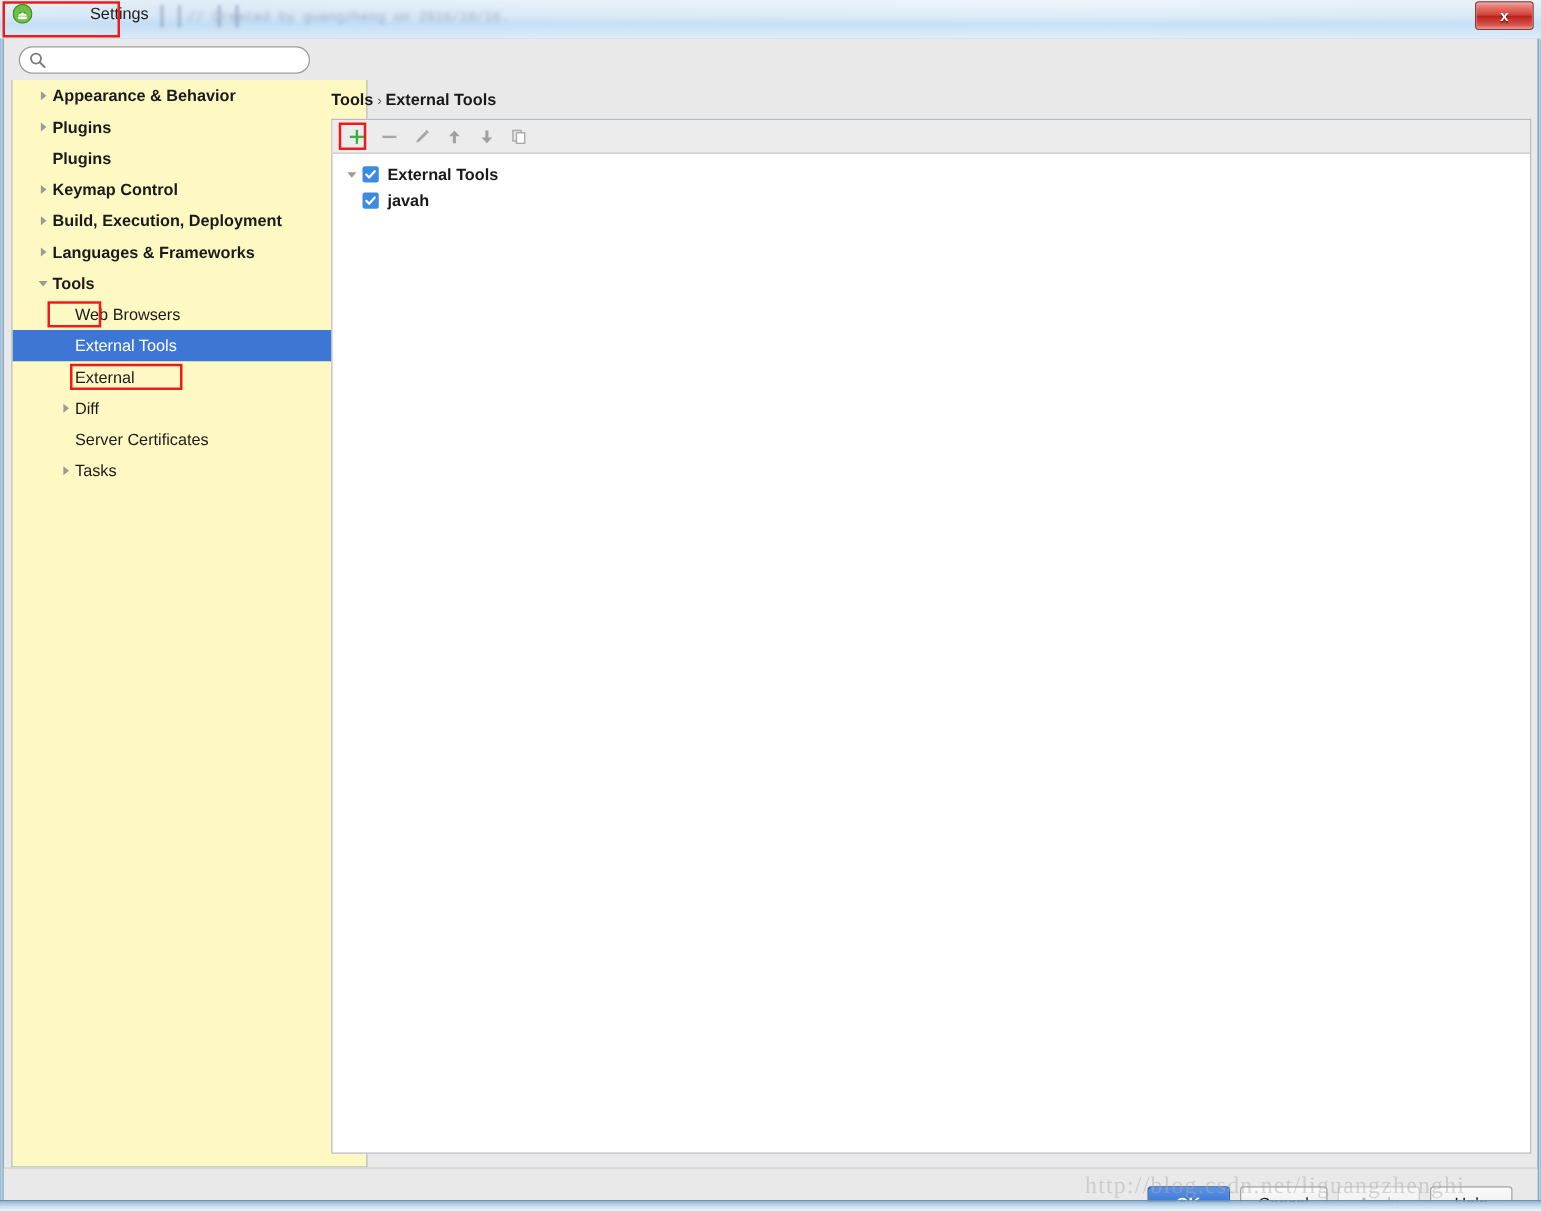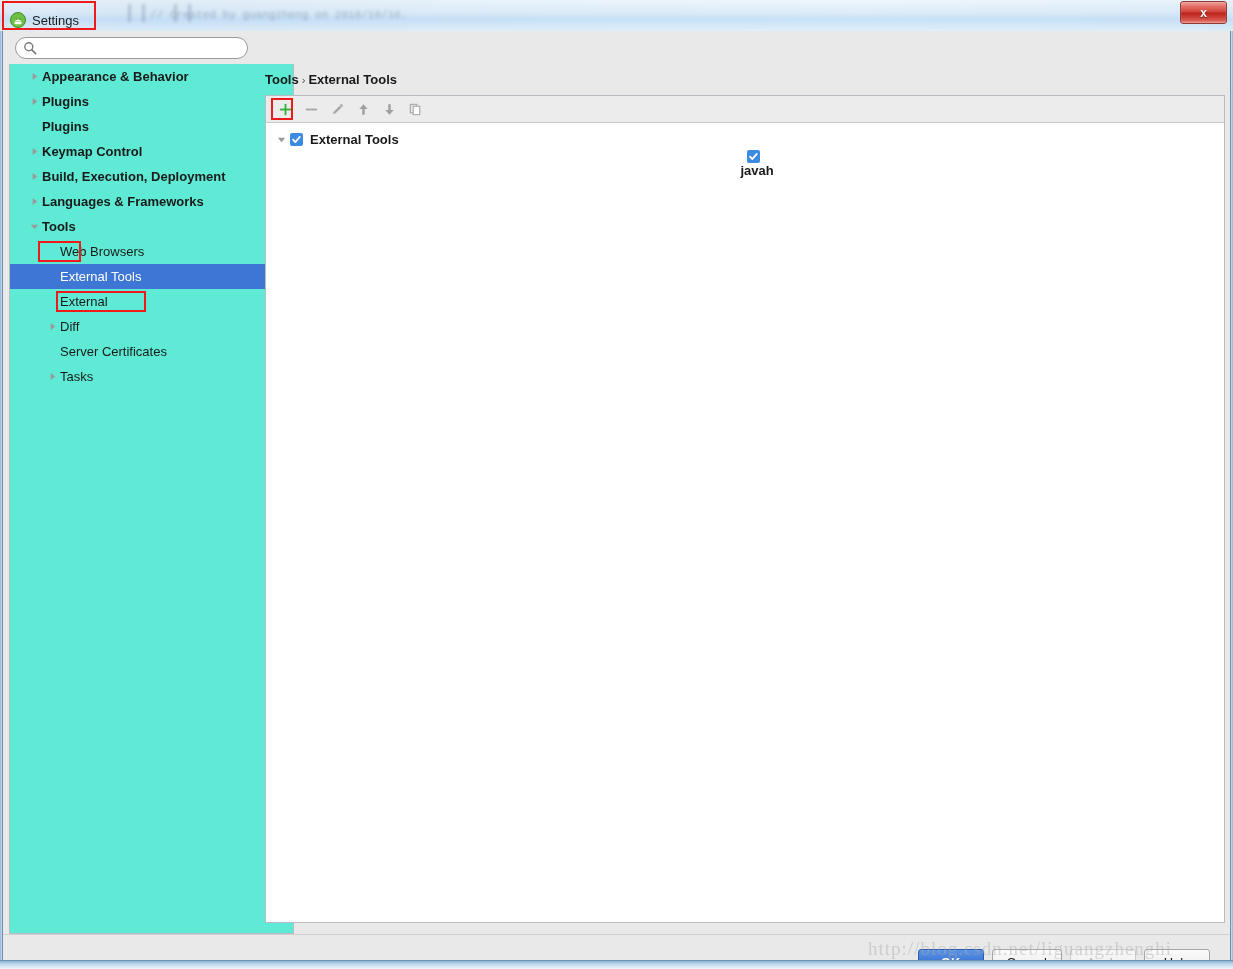--- a/index.html
+++ b/index.html
@@ -62,23 +62,24 @@
     display: block;
     width: 3px; height: 18px;
     background: rgba(90,110,140,0.30);
   }
 
   #title-group {
     position: absolute;
     left: 6px; top: 3px;
     height: 25px;
     display: flex;
-    align-items: flex-end;
+    align-items: flex-start;
     padding: 0 10px 0 4px;
     box-sizing: border-box;
+    gap: 40px;
   }
   #title-icon {
     width: 16px; height: 16px;
     margin-right: 6px;
     flex: none;
   }
   #title-text {
     font-size: 13px;
     color: #1b1b1b;
     white-space: nowrap;
@@ -169,21 +170,21 @@
     left: 8px; top: 4px;
     width: 14px; height: 14px;
     pointer-events: none;
   }
 
   
   #sidebar {
     position: absolute;
     left: 6px; top: 33px;
     width: 285px; height: 870px;
-    background: #5eead4;
+    background: #fef9c3;
     border: 1px solid #b6bcc2;
     border-top: none;
     box-sizing: border-box;
     overflow: hidden;
   }
   .side-row {
     position: relative;
     height: 25px;
     display: flex;
     align-items: center;
@@ -287,21 +288,21 @@
     display: flex;
     align-items: center;
     justify-content: center;
   }
   .tree-label {
     font-size: 13px;
     color: #1a1a1a;
     white-space: nowrap;
   }
   .tree-row.root .tree-label { font-weight: bold; }
-  .tree-row.leaf { padding-left: 18px; flex-direction: column; }
+  .tree-row.leaf { padding-left: 18px; }
   .tree-row.leaf .tree-label { font-weight: bold; }
 
   
   #footer {
     position: absolute;
     left: 0; top: 903px;
     width: 1227px; height: 57px;
     background: #e9e9e9;
     border-top: 1px solid #cfcfcf;
     box-sizing: border-box;

